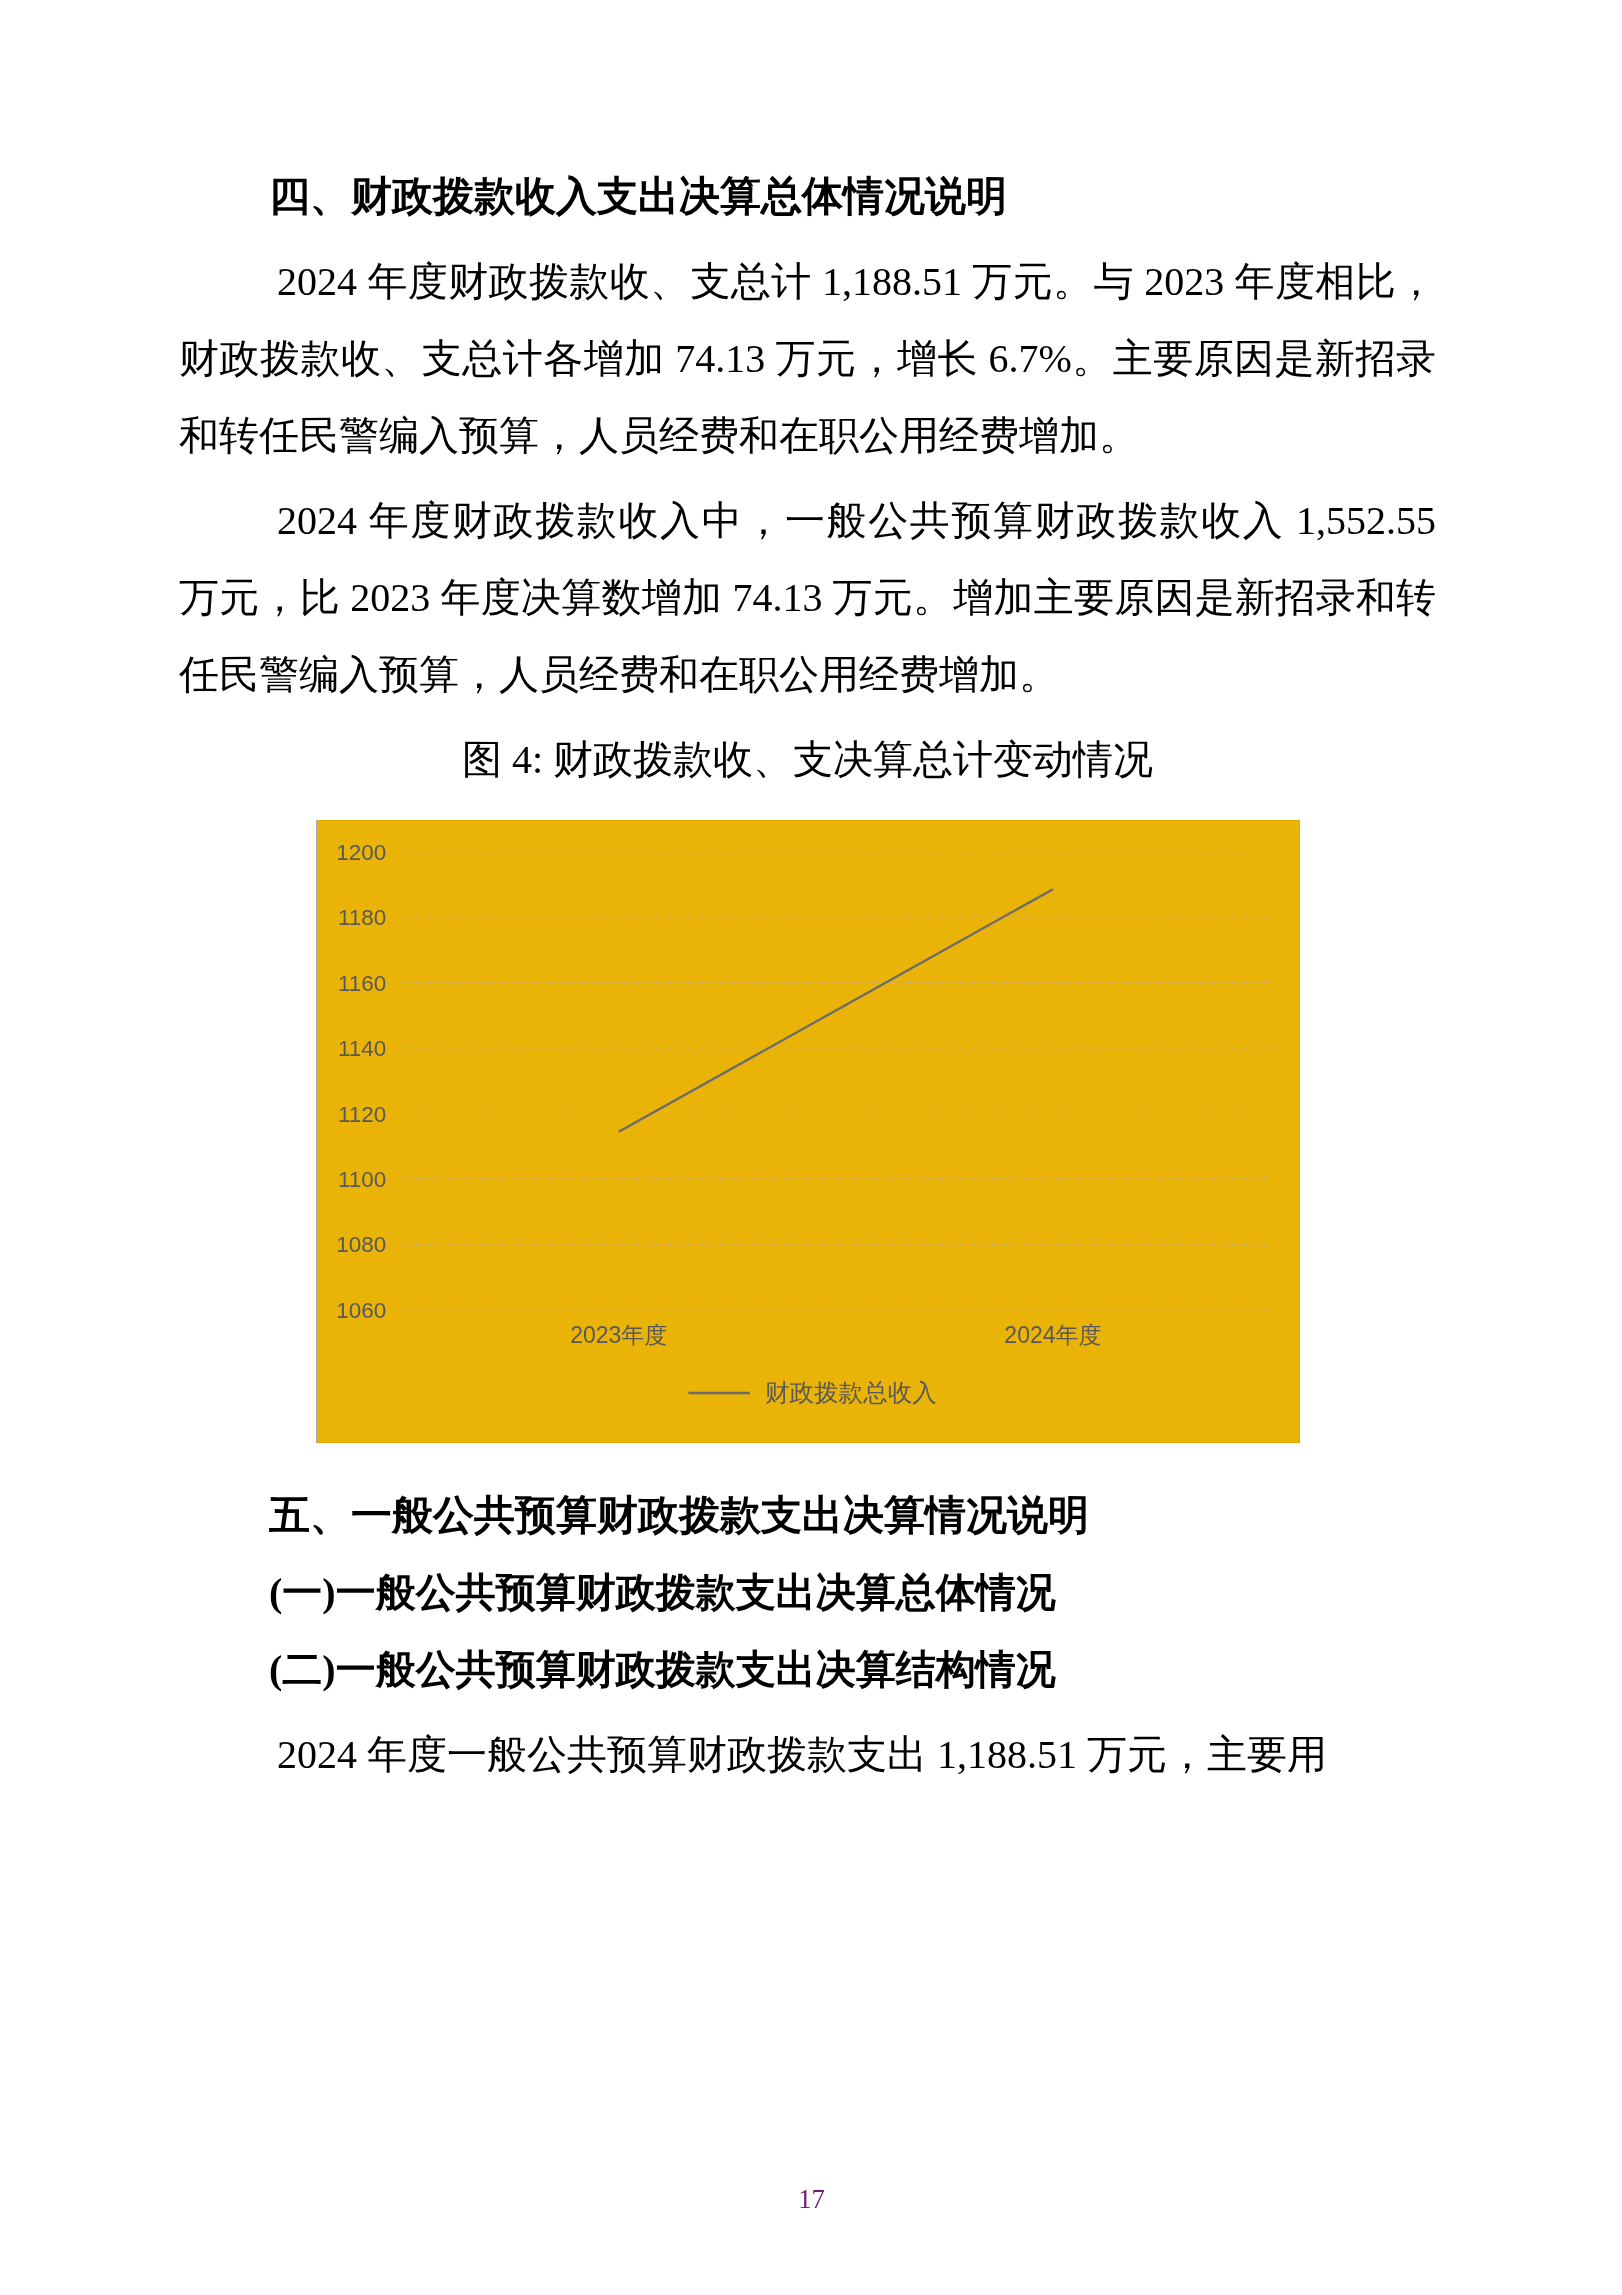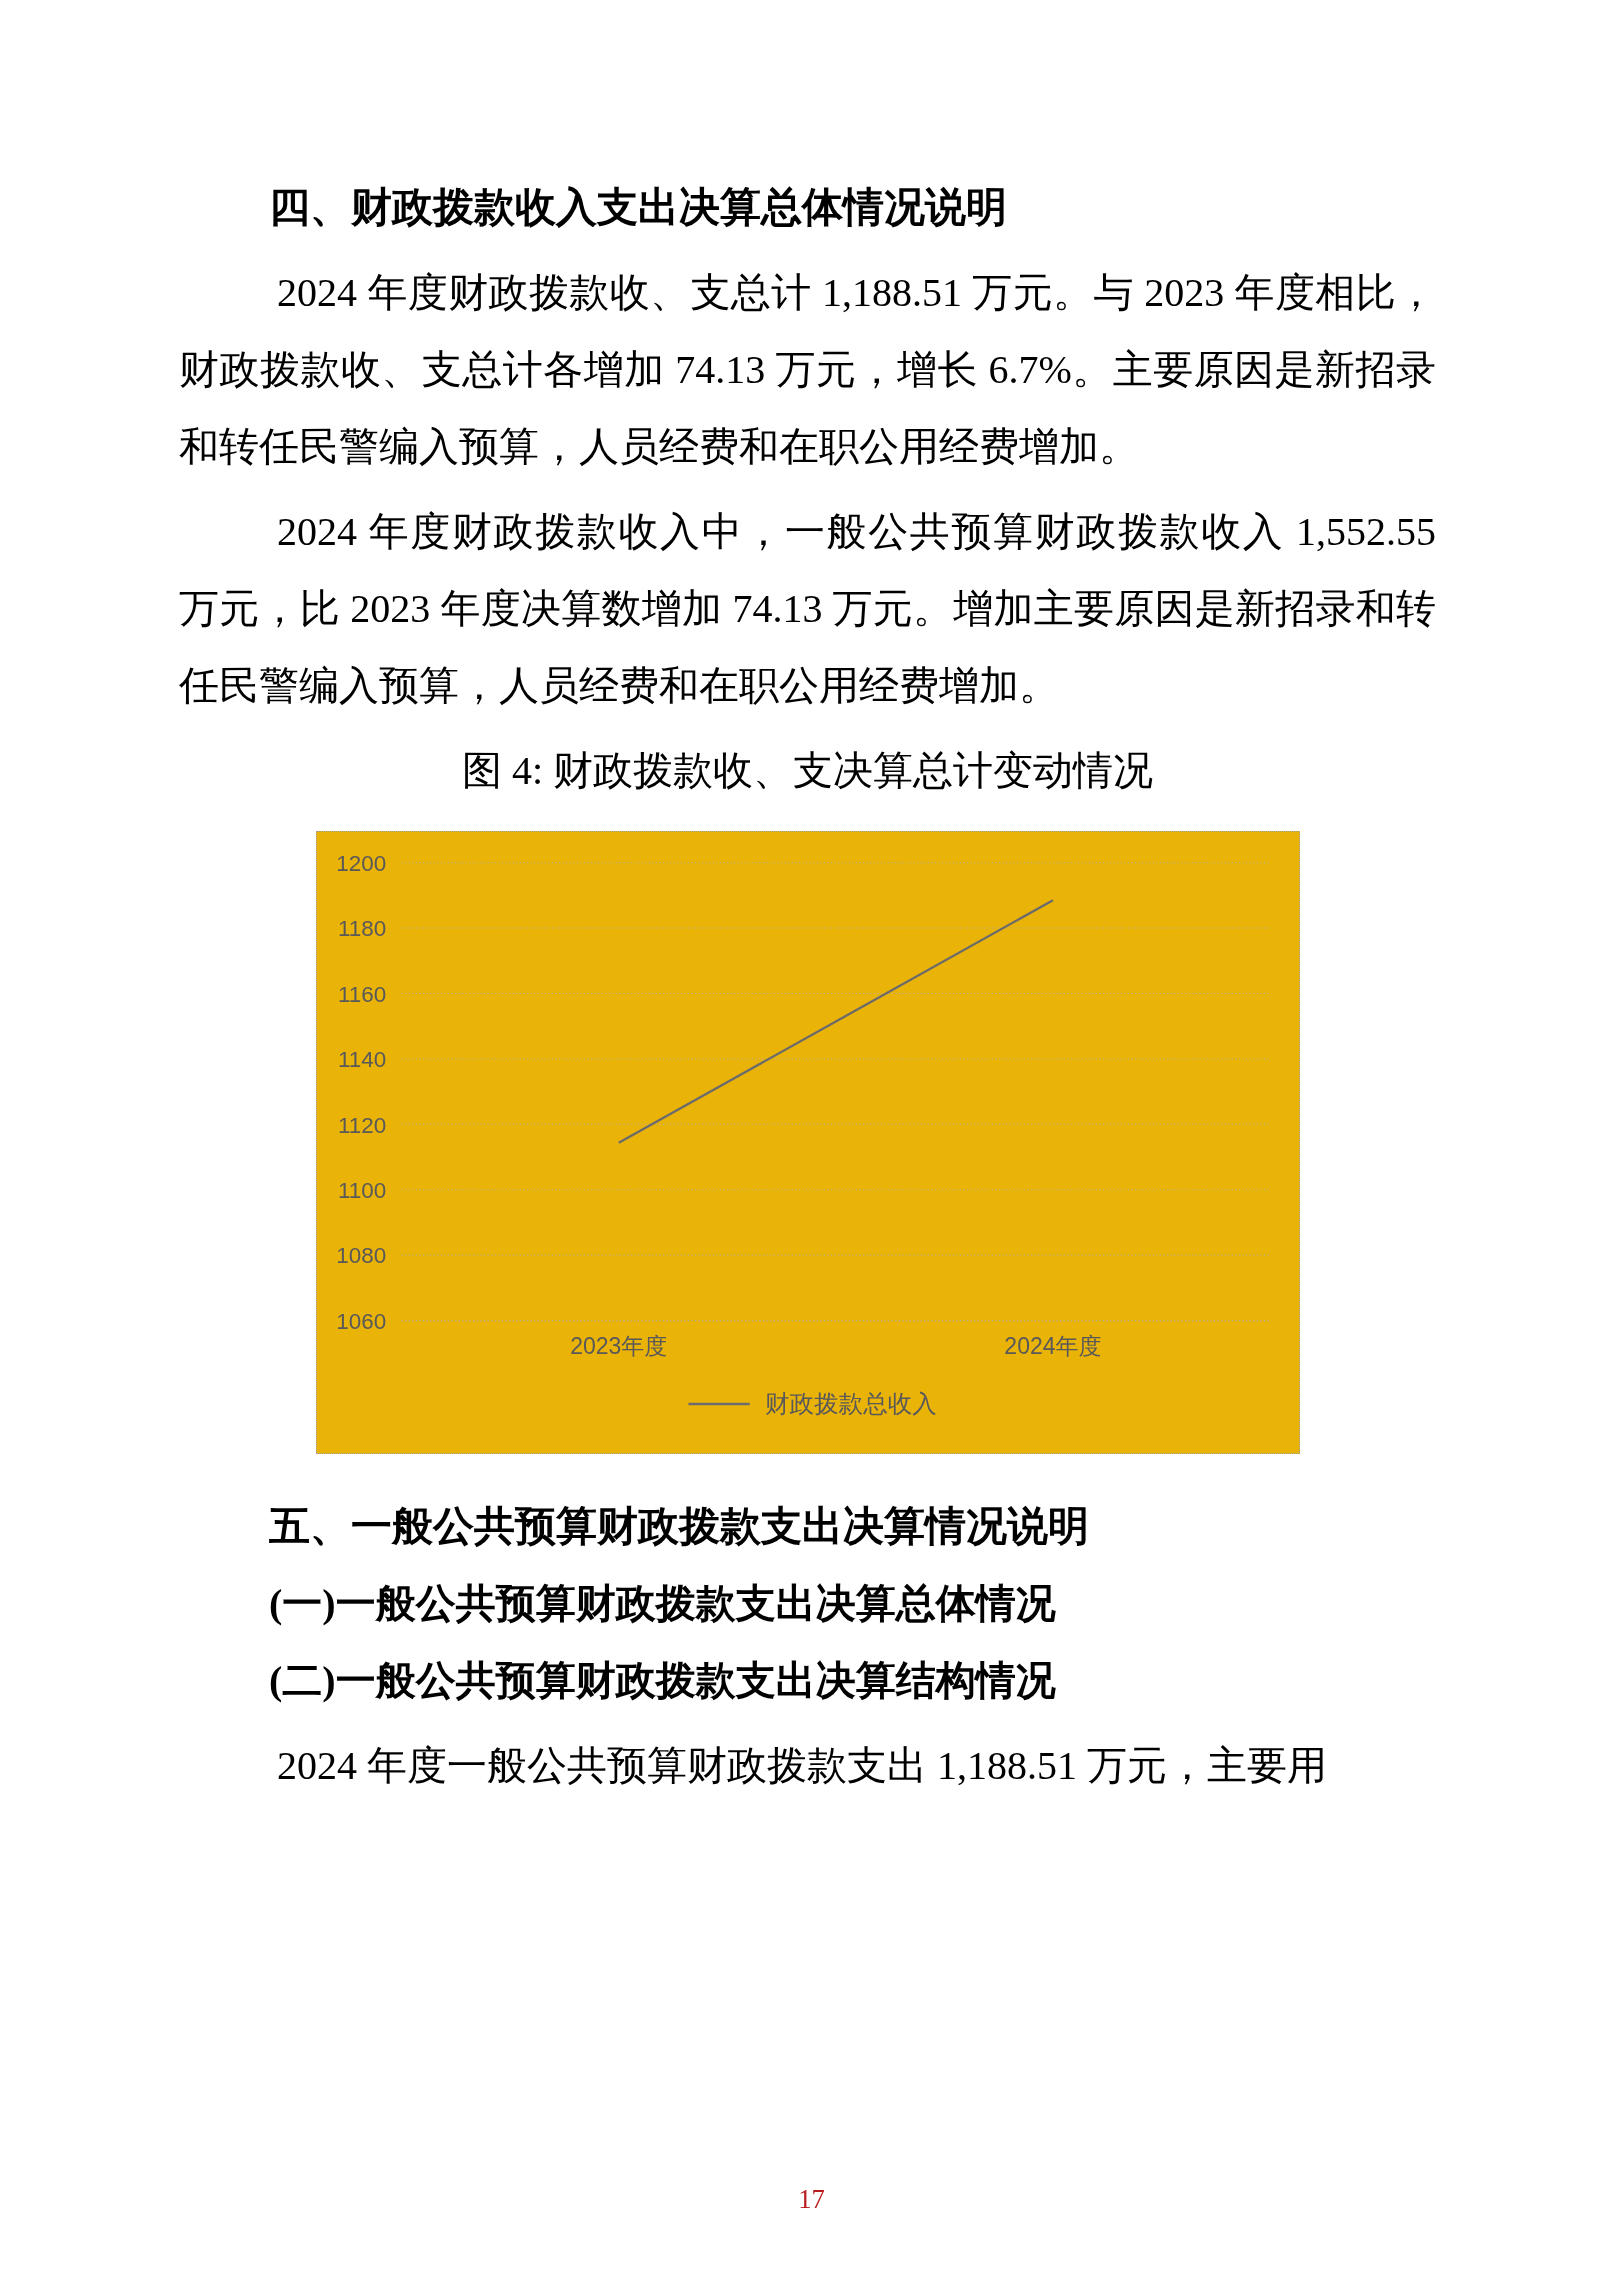--- a/index.html
+++ b/index.html
@@ -8,21 +8,21 @@
     width: 1623px;
     height: 2295px;
     background: #ffffff;
     font-family: "Liberation Serif", "DejaVu Serif", serif;
     color: #000000;
     overflow: hidden;
   }
   .content {
     position: absolute;
     left: 171px;
-    top: 169px;
+    top: 158px;
     width: 1273px;
   }
   .h-main {
     font-family: "Liberation Sans", "DejaVu Sans", sans-serif;
     font-size: 41px;
     font-weight: bold;
     line-height: 77px;
     text-indent: 98px;
     margin: 0;
     white-space: nowrap;
@@ -61,21 +61,21 @@
   .gap-before-s5 { height: 34px; }
   .page-number {
     position: absolute;
     left: 0;
     right: 0;
     top: 2184px;
     text-align: center;
     font-size: 26.6px;
     line-height: 31px;
     font-family: "Liberation Serif", "DejaVu Serif", serif;
-    color: #b91c1c;
+    color: #701a75;
   }
 </style>
 </head>
 <body>
 
 <div class="page">
   <div class="content">
 
     <div class="h-main">四、财政拨款收入支出决算总体情况说明</div>
 

